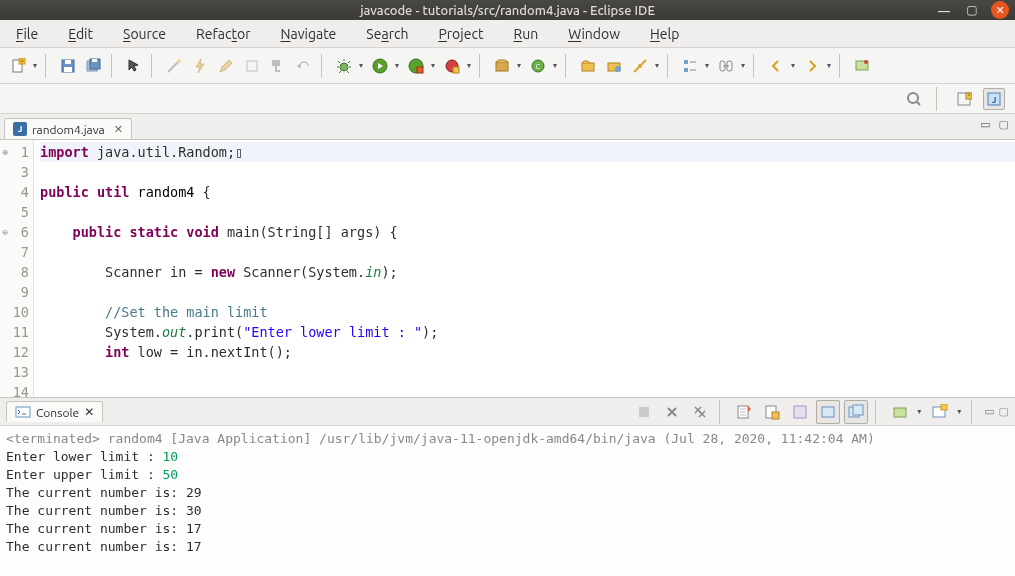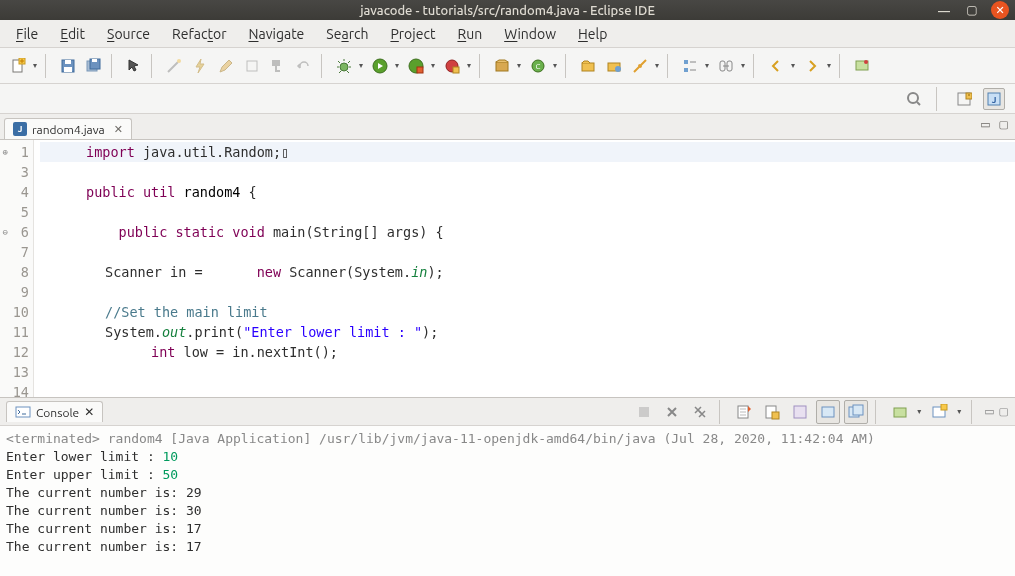--- a/index.html
+++ b/index.html
@@ -6,21 +6,21 @@
   body { font-family: "Ubuntu", "Segoe UI", sans-serif; font-size: 13px; background: #f5f5f4; color: #2e2e2e; width: 1015px; height: 576px; overflow: hidden; display: flex; flex-direction: column; }
   
   
   .titlebar { height: 20px; background: linear-gradient(to bottom, #484744, #3c3b37); color: #dfdbd2; display: flex; align-items: center; justify-content: center; position: relative; font-size: 13px; font-weight: 500; }
   .titlebar .ctrls { position: absolute; right: 6px; display: flex; gap: 10px; align-items: center; }
   .titlebar .ctrls span { display: inline-flex; align-items:center; justify-content:center; width:18px; height:18px; border-radius:9px; }
   .wc-close { background: #e95420; color:#fff; font-size:11px; }
   .wc-min, .wc-max { color:#dfdbd2; font-size:12px; }
 
   
-  .menubar { height: 28px; background: #efeeec; border-bottom: 1px solid #d6d3d0; display: flex; align-items: center; padding: 0 6px; gap: 2px; font-size: 14px; }
+  .menubar { height: 28px; background: #efeeec; border-bottom: 1px solid #d6d3d0; display: flex; align-items: center; padding: 0 6px; gap: 10px; font-size: 14px; }
   .menubar .mitem { padding: 4px 10px; cursor: default; }
   .menubar .mitem::first-letter { }
   .mn-underline { text-decoration: underline; text-underline-offset: 2px; }
 
   
   .toolbar { height: 36px; background: #f5f5f4; border-bottom: 1px solid #d6d3d0; display: flex; align-items: center; padding: 2px 6px; gap: 2px; }
   .tbtn { width: 24px; height: 24px; display: inline-flex; align-items:center; justify-content:center; border-radius:2px; }
   .tbtn svg { display:block; }
   .tsep { width: 6px; height: 24px; border-left:1px solid #c8c5c1; margin: 0 3px; }
   .tdrop { width:10px; display:inline-flex; align-items:center; justify-content:center; color:#555; font-size:8px; margin-left:-2px;}
@@ -36,21 +36,21 @@
   .tabrow .paneicons { position:absolute; right:6px; top:4px; display:flex; gap:8px; color:#6d6a66; font-size:11px;}
 
   
   .editor { flex:1; display:flex; background:#fff; font-family: "DejaVu Sans Mono", Consolas, monospace; font-size:13.5px; line-height:20px; overflow:hidden; border-bottom:1px solid #c7c4c0;}
   .gutter { width:34px; background:#fafaf9; color:#9a9690; text-align:right; padding:2px 4px 2px 0; user-select:none; border-right:1px solid #e5e3e0; position:relative;}
   .fold { position:absolute; left:-2px; width:10px; font-size:9px; color:#888;}
   .gline { height:20px; position:relative;}
   .codelines { padding:2px 0 2px 6px; flex:1; }
   .cline { height:20px; white-space:pre; }
   .cline.hl { background:#f0f4fa; }
-  .kw { color:#7f0055; font-weight:normal;margin-left:46px; }
+  .kw { color:#7f0055; font-weight:bold; }
   .cm { color:#4a7a8c; }
   .str { color:#2a00ff; }
   .fld { font-style:italic; color:#15803d;}
   .cls { color:#000; }
 
   
   .consolewrap { height:178px; display:flex; flex-direction:column; background:#fdfdfc;}
   .consolehdr { height:28px; border-bottom:1px solid #d6d3d0; display:flex; align-items:center; padding:0 6px; background:#efeeec; gap:6px;}
   .consolehdr .ctab { background:#fafaf9; border:1px solid #c7c4c0; border-bottom:none; padding:2px 8px; display:flex; align-items:center; gap:5px; font-size:12px; border-radius:3px 3px 0 0;}
   .consolehdr .spacer{flex:1;}

